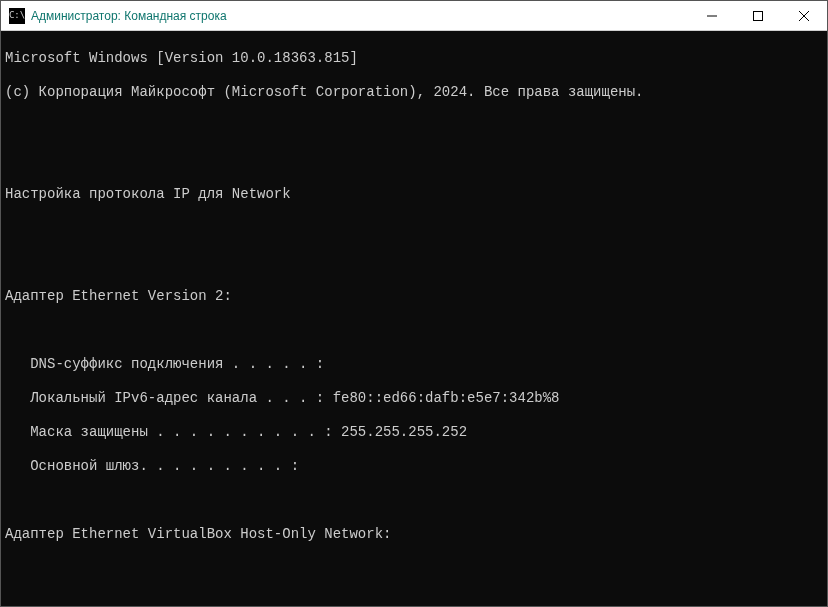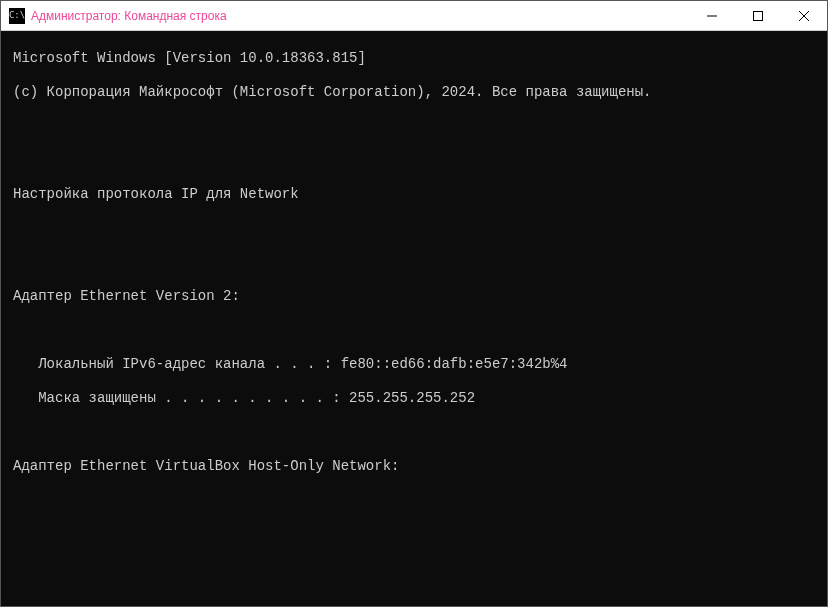--- a/index.html
+++ b/index.html
@@ -33,41 +33,41 @@
       margin-right: 6px;
       background: #000;
       display: inline-flex;
       align-items: center;
       justify-content: center;
       color: #ccc;
       font: 9px/1 Consolas, monospace;
     }
     .titlebar-title {
       font-size: 12px;
-      color: #ec4899;
+      color: #0f766e;
       flex: 0 0 auto;
     }
     .titlebar-spacer { flex: 1; }
     .titlebar-btn {
       width: 46px;
       height: 30px;
       display: inline-flex;
       align-items: center;
       justify-content: center;
       color: #000;
     }
     .titlebar-btn svg { width: 10px; height: 10px; }
     .terminal {
       flex: 1;
       background: #0c0c0c;
       color: #cccccc;
       font-family: Consolas, "Courier New", monospace;
       font-size: 14px;
       line-height: 17px;
-      padding: 2px 12px;
+      padding: 2px 4px;
       white-space: pre;
       overflow: hidden;
     }
     .terminal .line { display: block; }
   </style>
 </head>
 <body>
 
 <div class="window">
   <div class="titlebar">
@@ -95,22 +95,24 @@
   <div class="terminal">
 <span class="line">Microsoft Windows [Version 10.0.18363.815]</span>
 <span class="line">(c) Корпорация Майкрософт (Microsoft Corporation), 2024. Все права защищены.</span>
 <span class="line"> </span>
 <span class="line"> </span>
 <span class="line">Настройка протокола IP для Network</span>
 <span class="line"> </span>
 <span class="line"> </span>
 <span class="line">Адаптер Ethernet Version 2:</span>
 <span class="line"> </span>
-<span class="line">   Локальный IPv6-адрес канала . . . : fe80::ed66:dafb:e5e7:342b%4</span>
+<span class="line">   DNS-суффикс подключения . . . . . :</span>
+<span class="line">   Локальный IPv6-адрес канала . . . : fe80::ed66:dafb:e5e7:342b%8</span>
 <span class="line">   Маска защищены . . . . . . . . . . : 255.255.255.252</span>
+<span class="line">   Основной шлюз. . . . . . . . . :</span>
 <span class="line"> </span>
 <span class="line">Адаптер Ethernet VirtualBox Host-Only Network:</span>
 
 
 
 
 
 
 
 

